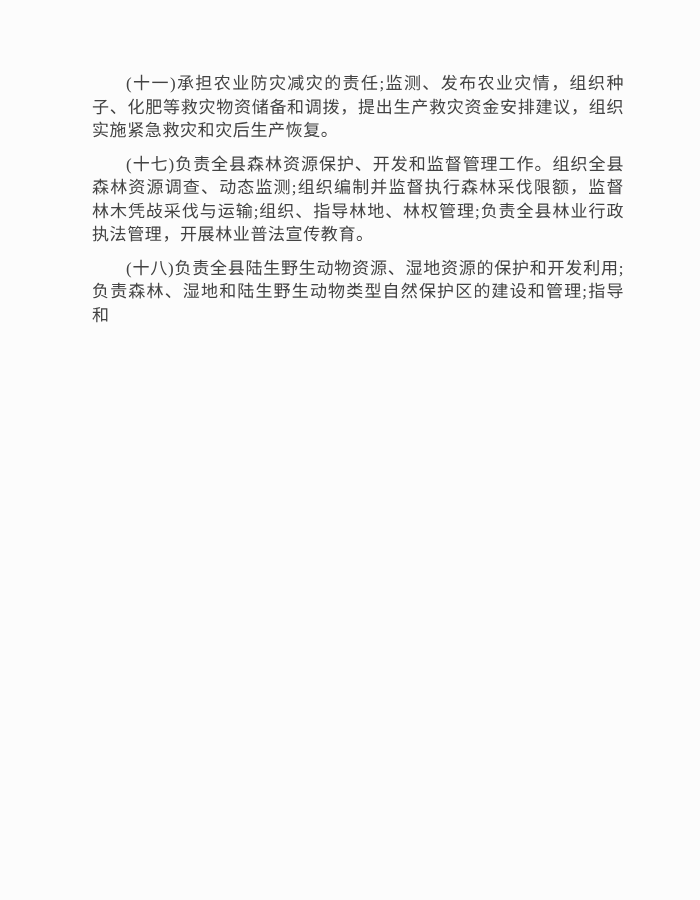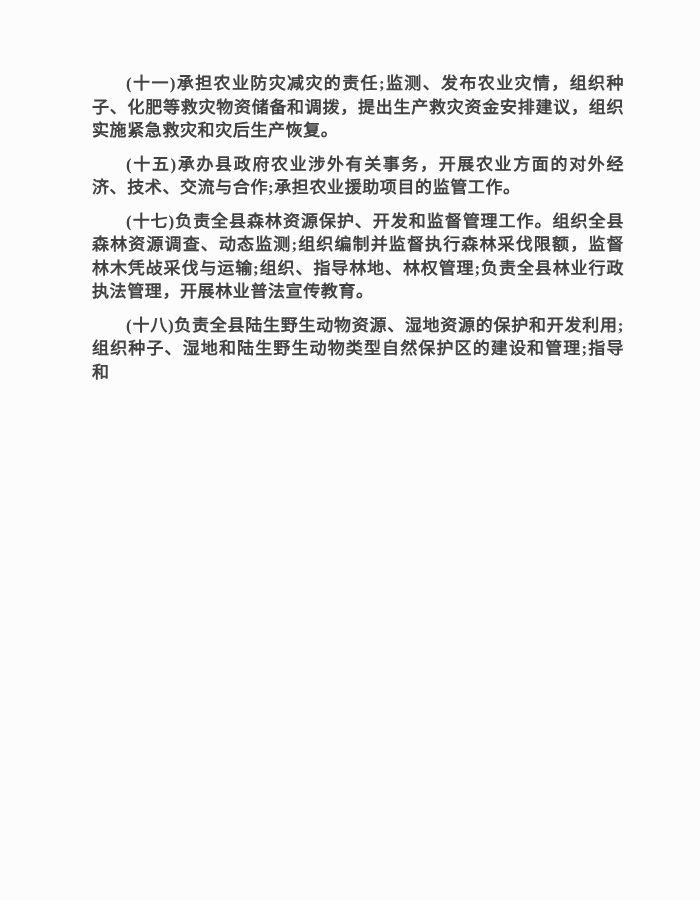--- a/index.html
+++ b/index.html
@@ -11,21 +11,20 @@
     height: 900px;
     background: #fcfcfc;
     overflow: hidden;
     font-family: "Liberation Serif", "DejaVu Serif", serif;
   }
   .page {
     position: relative;
     width: 636px;
     height: 900px;
     background: #fcfcfc;
-    font-weight: bold;
   }
   .content {
     position: absolute;
     top: 72px;
     left: 92px;
     width: 532px;
   }
   .para {
     margin: 0 0 10px 0;
     font-size: 17px;
@@ -37,17 +36,16 @@
     text-indent: 2em;
     word-break: break-all;
   }
 </style>
 </head>
 <body>
 
 <div class="page">
   <div class="content">
     <p class="para">(十一)承担农业防灾减灾的责任;监测、发布农业灾情，组织种子、化肥等救灾物资储备和调拨，提出生产救灾资金安排建议，组织实施紧急救灾和灾后生产恢复。</p>
-    <p class="para">(十五)承办县政府农业涉外有关事务，开展农业方面的对外经济、技术、交流与合作;承担农业援助项目的监管工作。</p>
     <p class="para">(十七)负责全县森林资源保护、开发和监督管理工作。组织全县森林资源调查、动态监测;组织编制并监督执行森林采伐限额，监督林木凭敁采伐与运输;组织、指导林地、林权管理;负责全县林业行政执法管理，开展林业普法宣传教育。</p>
-    <p class="para">(十八)负责全县陆生野生动物资源、湿地资源的保护和开发利用;组织种子、湿地和陆生野生动物类型自然保护区的建设和管理;指导和</p>
+    <p class="para">(十八)负责全县陆生野生动物资源、湿地资源的保护和开发利用;负责森林、湿地和陆生野生动物类型自然保护区的建设和管理;指导和</p>
   </div>
 </div>
 
 </body></html>

